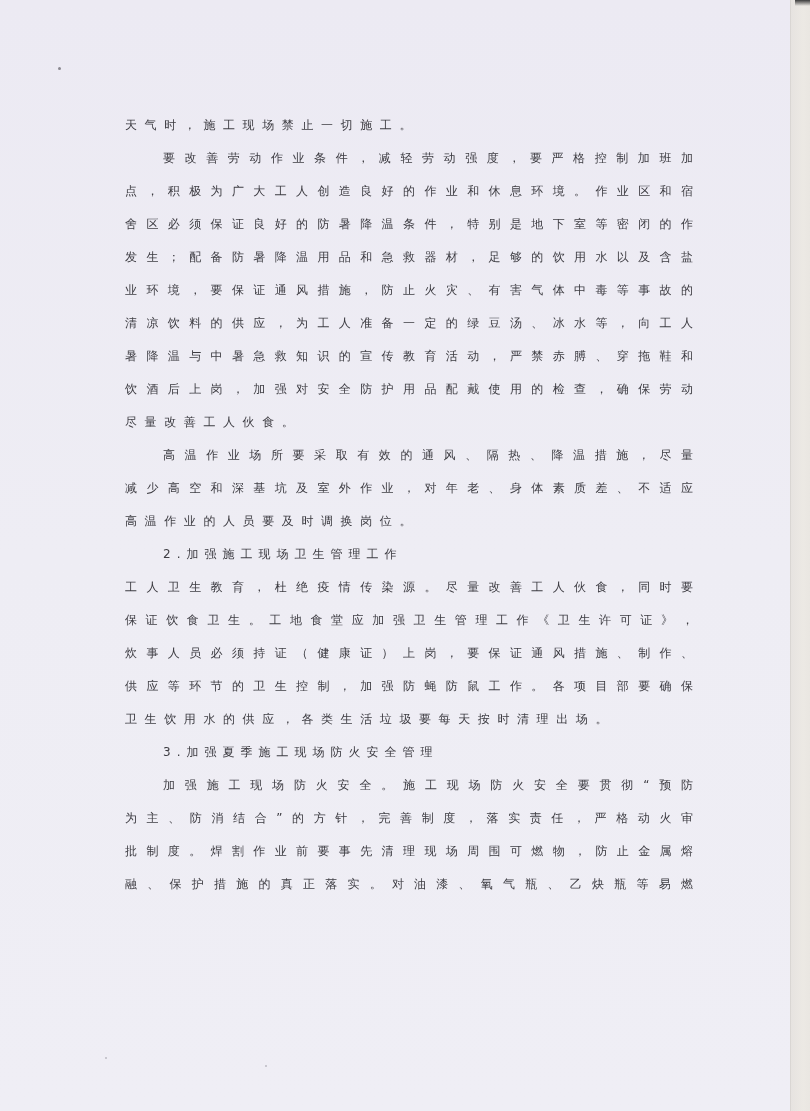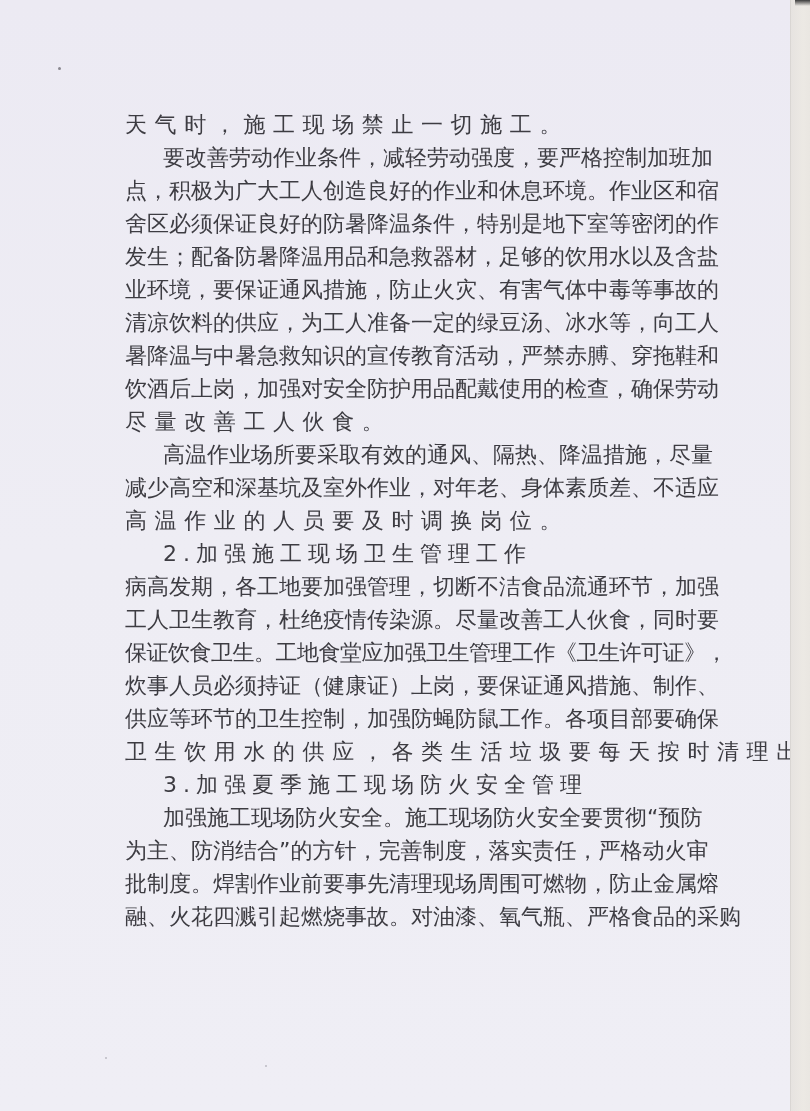--- a/index.html
+++ b/index.html
@@ -44,21 +44,21 @@
       height: 3px;
       border-radius: 50%;
       background: #8a8890;
     }
     .text-block {
       position: absolute;
       left: 125px;
       top: 113px;
       width: 568px;
       font-family: "DejaVu Sans", sans-serif;
-      font-size: 22px;
+      font-size: 12px;
       color: #3d3c42;
     }
     .line {
       height: 33px;
       line-height: 24px;
       white-space: nowrap;
       text-align: justify;
       text-align-last: justify;
     }
     .line.last {
@@ -95,30 +95,29 @@
     <div class="line">暑降温与中暑急救知识的宣传教育活动，严禁赤膊、穿拖鞋和</div>
     <div class="line">饮酒后上岗，加强对安全防护用品配戴使用的检查，确保劳动</div>
     <div class="line last">尽量改善工人伙食。</div>
 
     <div class="line indent">高温作业场所要采取有效的通风、隔热、降温措施，尽量</div>
     <div class="line">减少高空和深基坑及室外作业，对年老、身体素质差、不适应</div>
     <div class="line last">高温作业的人员要及时调换岗位。</div>
 
     <div class="line heading">2.加强施工现场卫生管理工作</div>
 
-    <div class="line">病高发期，各工地要加强管理，切断不洁食品流通环节，加强</div>
     <div class="line">工人卫生教育，杜绝疫情传染源。尽量改善工人伙食，同时要</div>
     <div class="line" style="letter-spacing:-0.5px;">保证饮食卫生。工地食堂应加强卫生管理工作《卫生许可证》，</div>
     <div class="line">炊事人员必须持证（健康证）上岗，要保证通风措施、制作、</div>
     <div class="line">供应等环节的卫生控制，加强防蝇防鼠工作。各项目部要确保</div>
     <div class="line last">卫生饮用水的供应，各类生活垃圾要每天按时清理出场。</div>
 
     <div class="line heading">3.加强夏季施工现场防火安全管理</div>
 
     <div class="line indent">加强施工现场防火安全。施工现场防火安全要贯彻“预防</div>
     <div class="line">为主、防消结合”的方针，完善制度，落实责任，严格动火审</div>
     <div class="line">批制度。焊割作业前要事先清理现场周围可燃物，防止金属熔</div>
-    <div class="line">融、火花四溅引起燃烧事故。对油漆、氧气瓶、严格食品的采购</div>
+    <div class="line">融、保护措施的真正落实。对油漆、氧气瓶、乙炔瓶等易燃</div>
   </div>
 </div>
 
 <div class="edge-strip"></div>
 <div class="corner-shadow"></div>
 
 </body></html>

